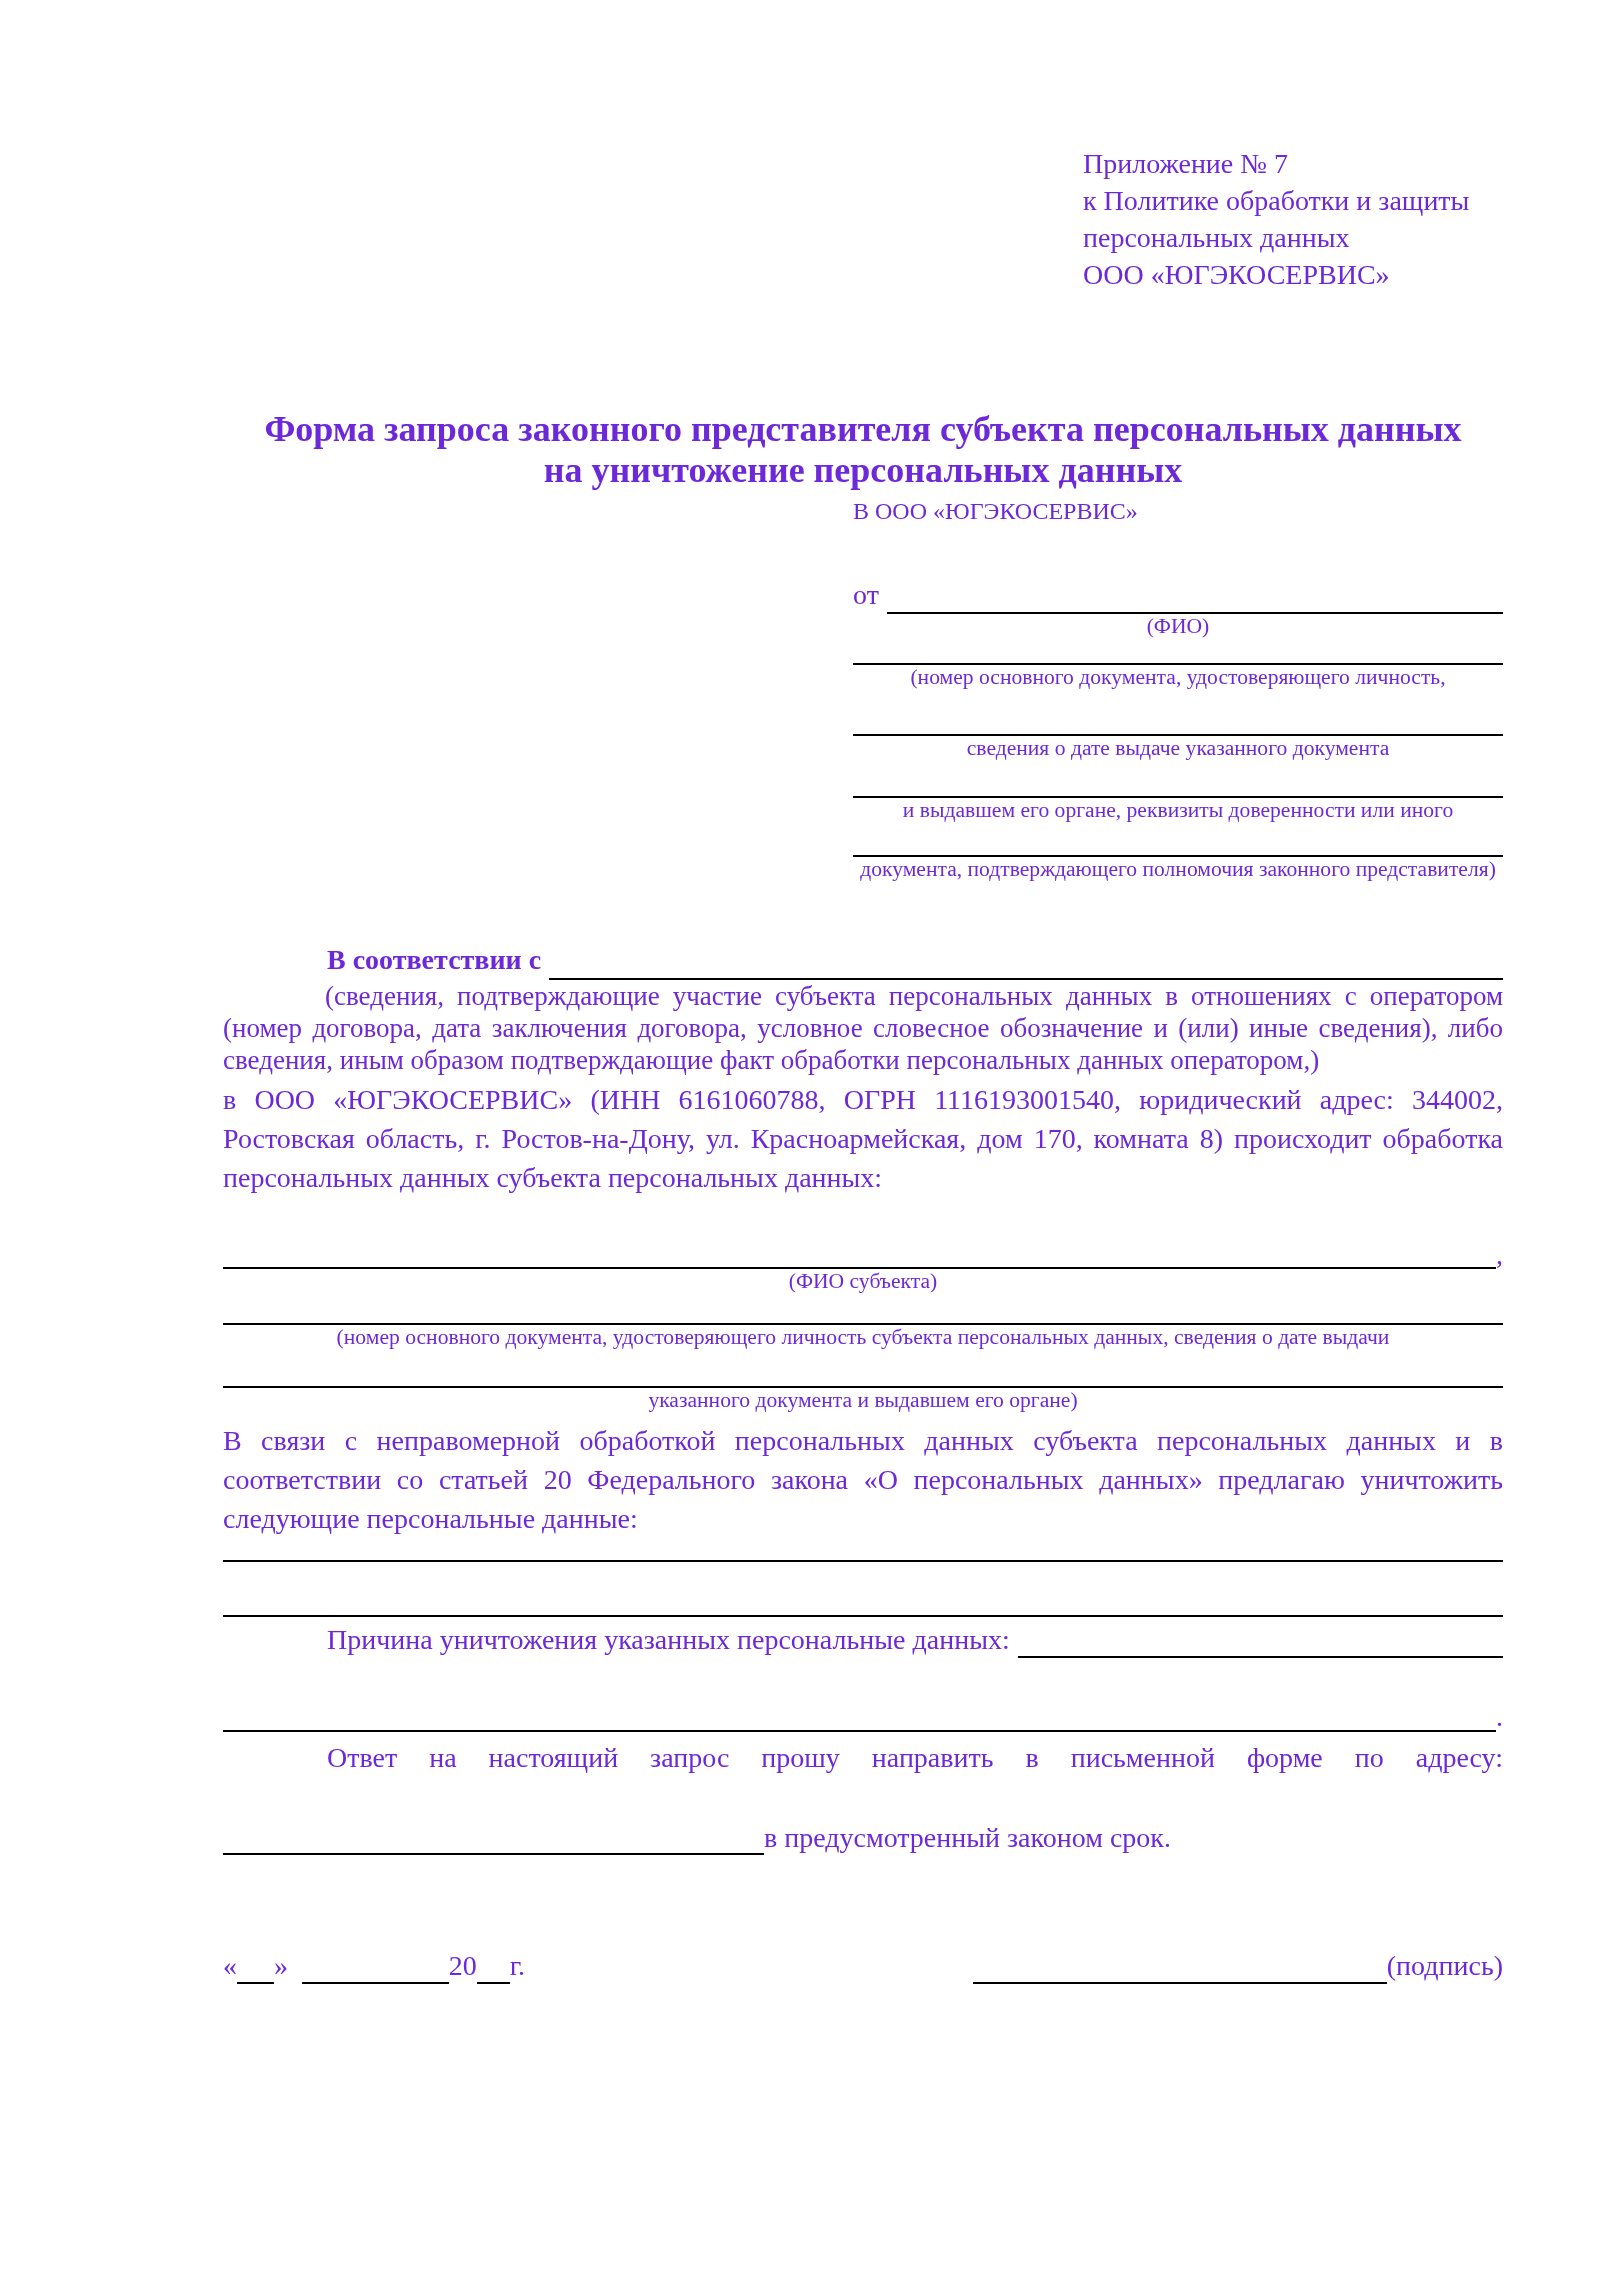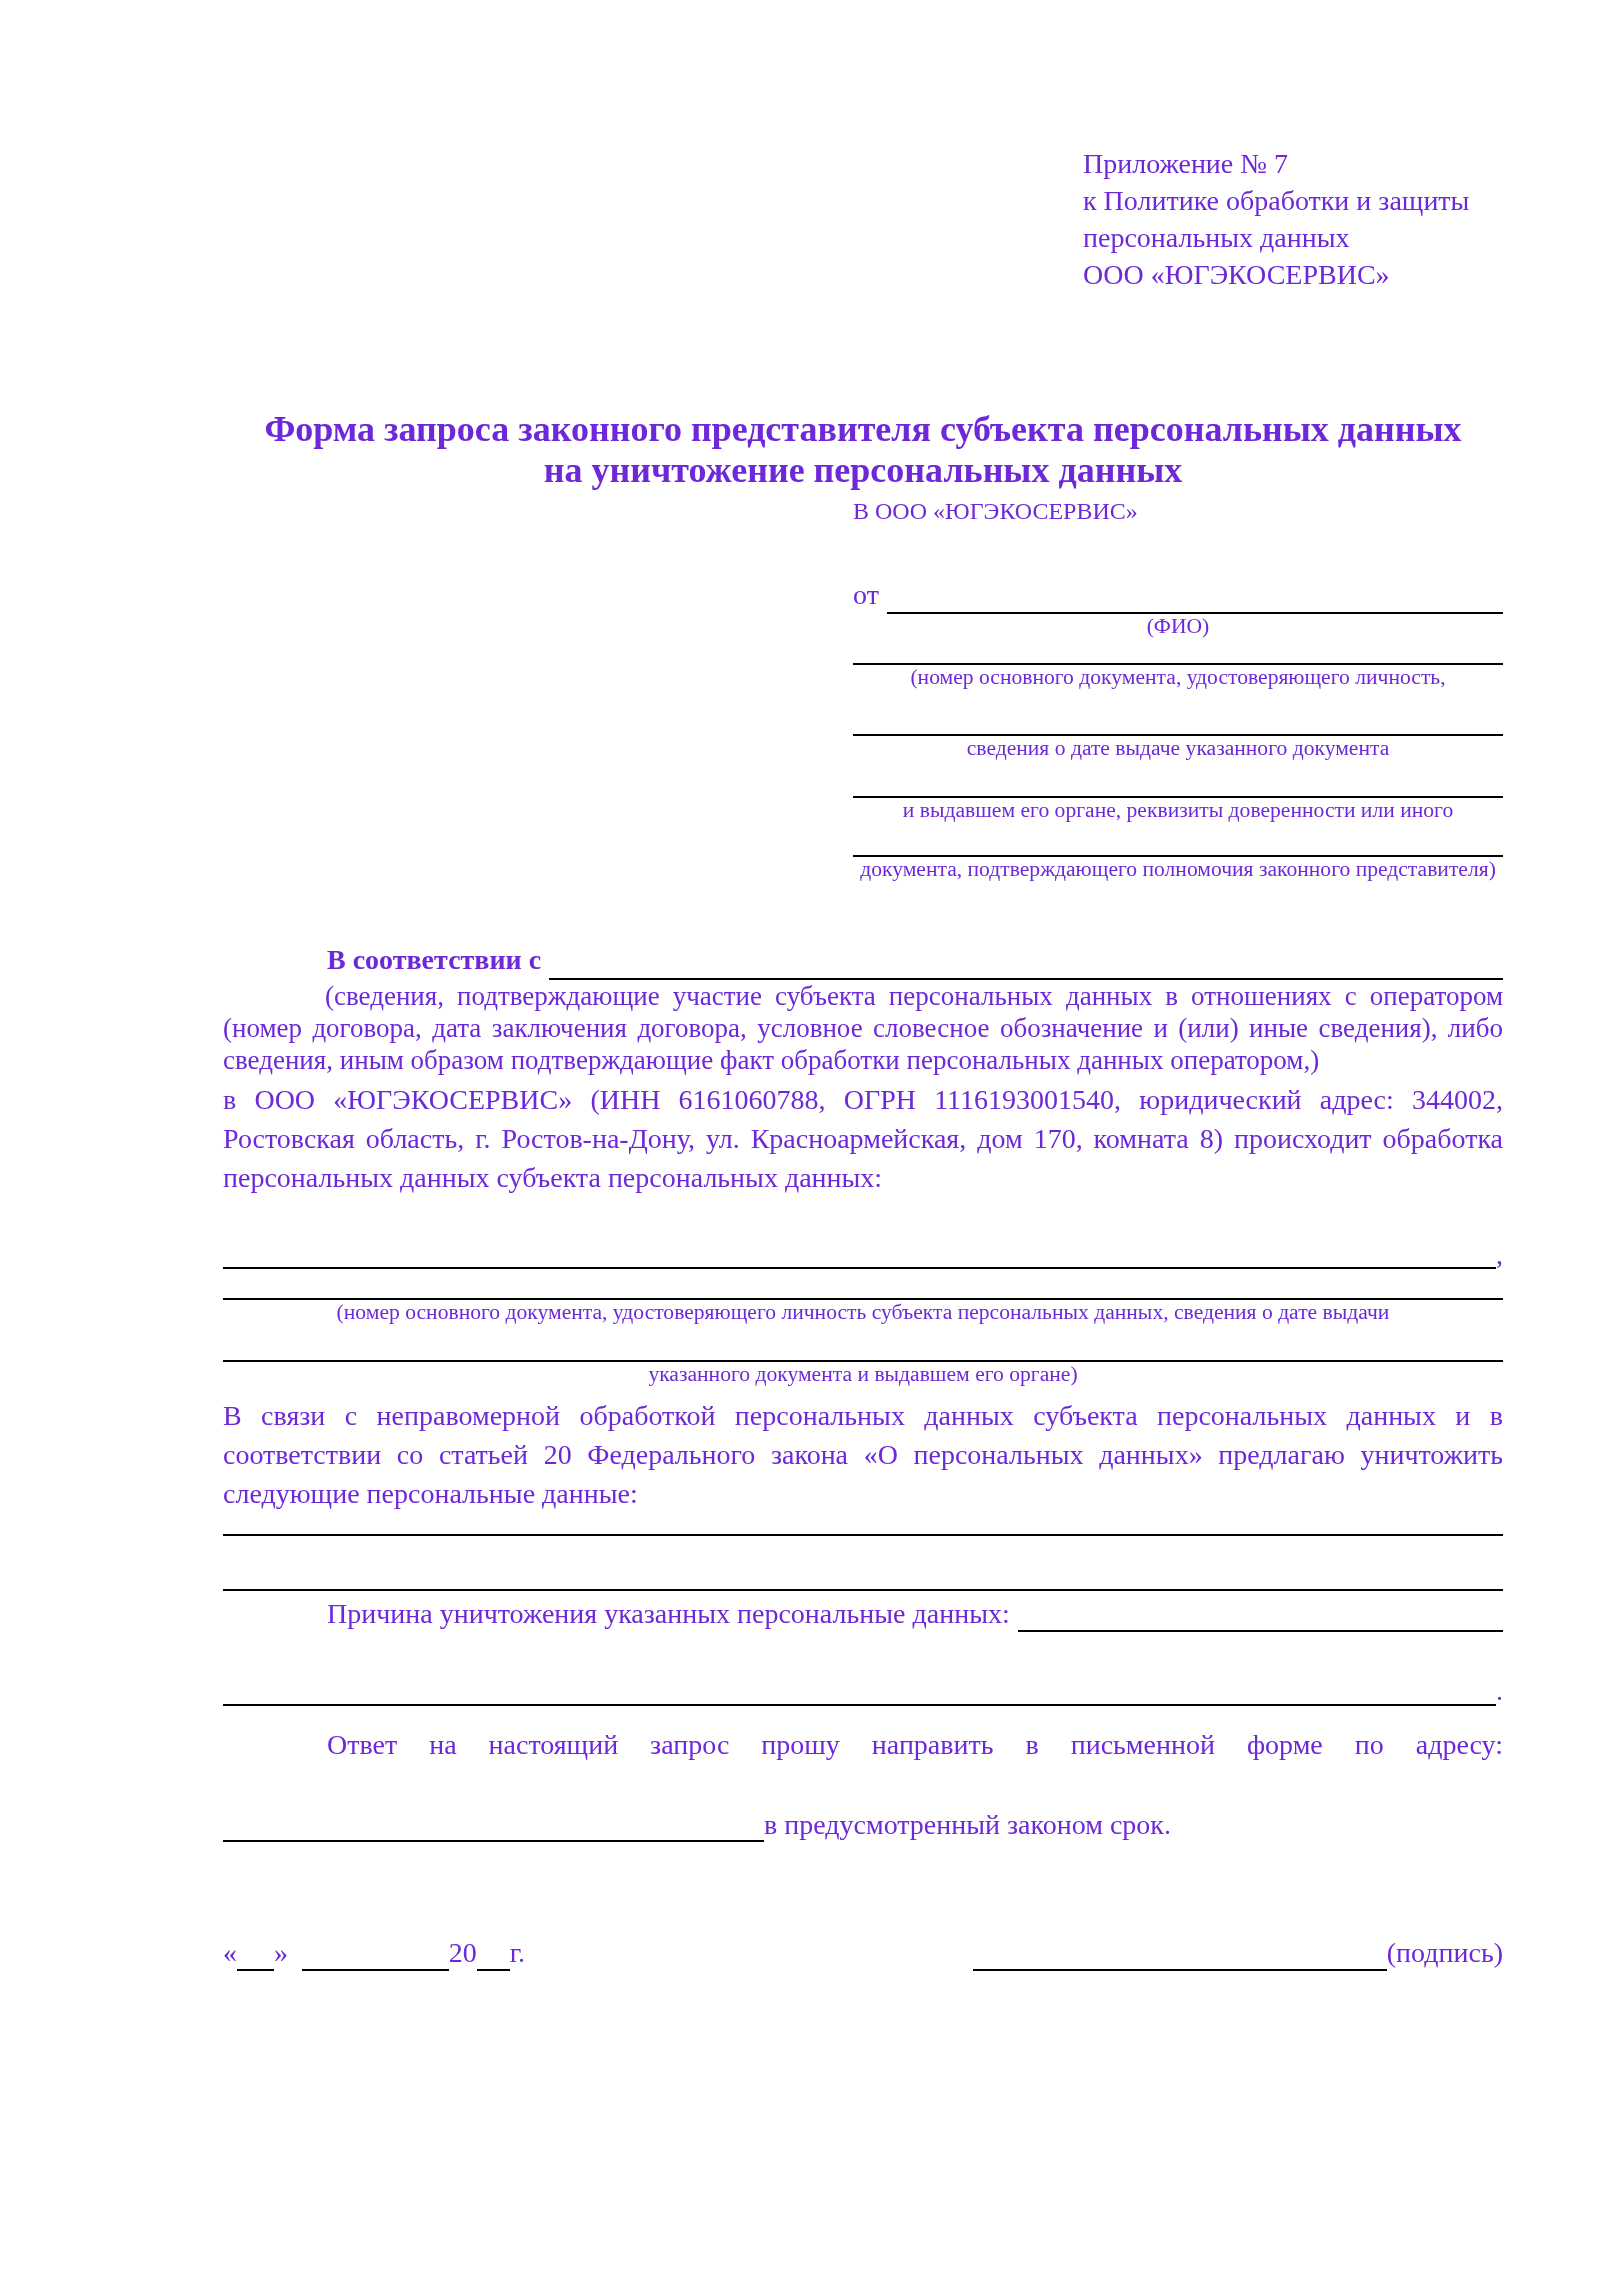--- a/index.html
+++ b/index.html
@@ -69,21 +69,21 @@
   }
   .para {
     margin: 0;
     font-size: 28px;
     line-height: 39px;
     text-align: justify;
   }
   .para.op { margin-top: 3.9px; }
   .para.rq { margin-top: 7.8px; }
   .para.reply {
-    margin-top: 19px;
+    margin-top: 6px;
     text-indent: 104px;
     text-align-last: justify;
   }
   .line-row { font-size: 28px; line-height: 29px; }
   .period-row { line-height: 31px; }
   .reason { margin-top: 3.9px; font-size: 28px; line-height: 37px; }
   .reply2 { font-size: 28px; line-height: 35px; }
   .fill-fixed {
     width: 541px;
     border-bottom: 2px solid #000;
@@ -155,20 +155,21 @@
     </div>
 
     <div class="note">(сведения, подтверждающие участие субъекта персональных данных в отношениях с оператором (номер договора, дата заключения договора, условное словесное обозначение и (или) иные сведения), либо сведения, иным образом подтверждающие факт обработки персональных данных оператором,)</div>
 
     <p class="para op">в ООО «ЮГЭКОСЕРВИС» (ИНН 6161060788, ОГРН 1116193001540, юридический адрес: 344002, Ростовская область, г. Ростов-на-Дону, ул. Красноармейская, дом 170, комната 8) происходит обработка персональных данных субъекта персональных данных:</p>
 
     <div class="row line-row">
       <span class="fill nom"></span>
       <span>,</span>
     </div>
+    <div class="cap">(ФИО субъекта)</div>
 
     <div class="blank b5"></div>
     <div class="cap">(номер основного документа, удостоверяющего личность субъекта персональных данных, сведения о дате выдачи</div>
 
     <div class="blank b6"></div>
     <div class="cap">указанного документа и выдавшем его органе)</div>
 
     <p class="para rq">В связи с неправомерной обработкой персональных данных субъекта персональных данных и в соответствии со статьей 20 Федерального закона «О персональных данных» предлагаю уничтожить следующие персональные данные:</p>
 
     <div class="blank b7"></div>

